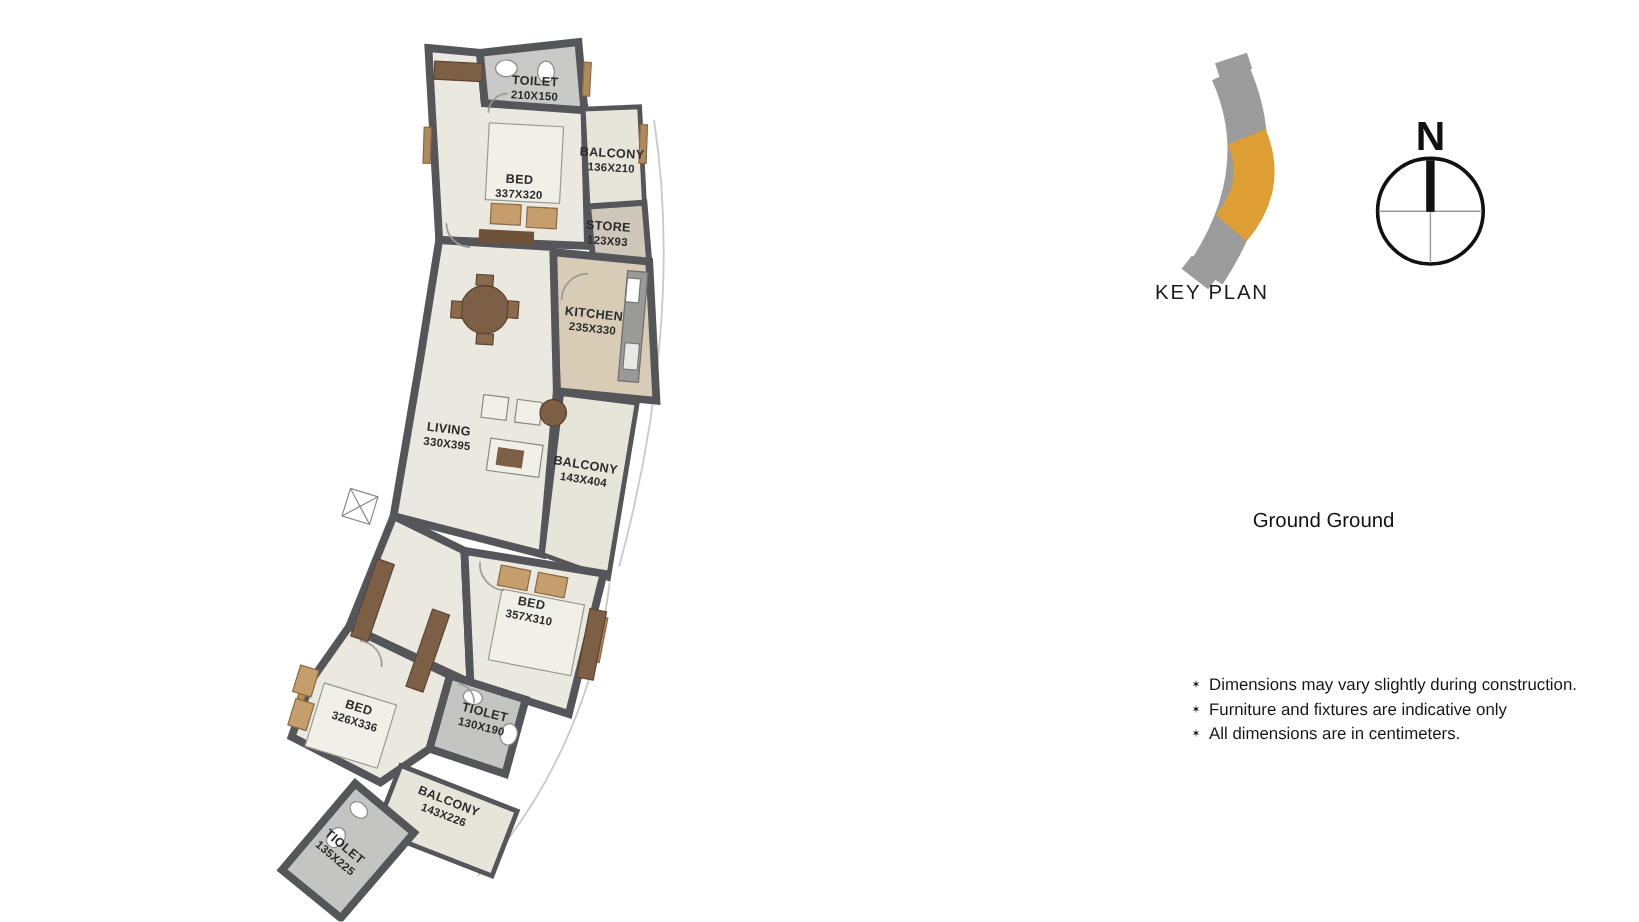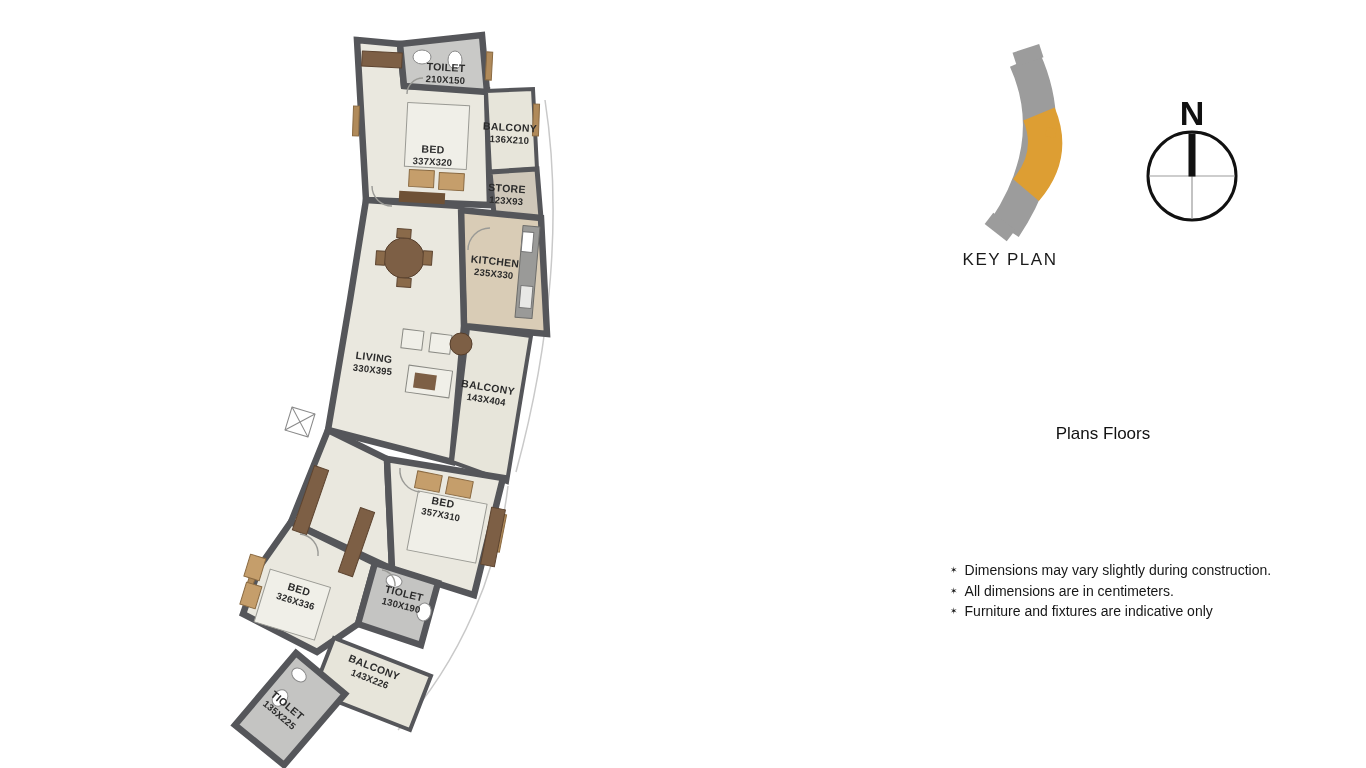--- a/index.html
+++ b/index.html
@@ -6,27 +6,27 @@
   body{width:1366px;height:768px;position:relative;overflow:hidden;
        font-family:"Liberation Sans", sans-serif;color:#1c1c1c;}
   .abs{position:absolute;}
   
   svg{display:block;}
   svg text{font-family:"Liberation Sans", sans-serif;fill:#2b2b2b;}
   .room-name{font-size:10.5px;font-weight:bold;letter-spacing:.3px;}
   .room-dims{font-size:9.5px;font-weight:bold;letter-spacing:.2px;}
   
   .keyplan-label{left:950px;top:234px;width:120px;text-align:center;
-     font-size:17px;letter-spacing:1.5px;color:#1a1a1a;font-weight:500;margin-top:16px;}
+     font-size:17px;letter-spacing:1.5px;color:#1a1a1a;font-weight:500;}
   .unit-info{left:925px;top:424px;width:356px;text-align:center;}
   .unit-title{font-size:19px;font-weight:bold;margin:0 0 15px 0;}
   .unit-floor{font-size:17px;font-weight:400;margin:0 0 16px 0;color:#111;}
   .unit-area{font-size:19px;font-weight:bold;margin:0;white-space:pre;}
   .notes{left:950px;top:560px;width:370px;}
-  .note-line{font-size:14px;line-height:20.5px;color:#161616;white-space:nowrap;}
+  .note-line{font-size:14px;line-height:20.5px;color:#161616;white-space:nowrap;margin-left:43px;}
   .note-bullet{font-size:9px;margin-right:7px;vertical-align:2px;color:#161616;}
 </style>
 </head>
 <body>
 
 <svg class="abs" style="left:0;top:0" width="620" height="768" viewBox="0 0 620 768">
 
   <g stroke="#c9c9c9" stroke-width="1.5" fill="none">
     <path d="M 545,100 C 562,210 552,340 516,472"></path>
     <path d="M 508,486 C 498,570 462,660 398,730"></path>
@@ -181,26 +181,26 @@
 
 <svg class="abs" style="left:1140px;top:88px" width="110" height="140" viewBox="0 0 110 140">
   <text x="52" y="37" text-anchor="middle" style="font-size:34px;font-weight:bold;fill:#111">N</text>
   <circle cx="52" cy="88" r="44" stroke="#111111" stroke-width="3" fill="none"></circle>
   <line x1="9" y1="88" x2="95" y2="88" stroke="#9b9b9b" stroke-width="1.2"></line>
   <line x1="52" y1="88" x2="52" y2="131" stroke="#9b9b9b" stroke-width="1.2"></line>
   <rect x="48.5" y="45.5" width="7" height="43" fill="#111111"></rect>
 </svg>
 
 <div class="abs unit-info">
-  <p class="unit-floor">Plans Floors</p>
+  <p class="unit-floor">Ground Ground</p>
 </div>
 
 <div class="abs notes">
   <div class="note-line">
     <span class="note-bullet">✶</span><span>Dimensions may vary slightly during construction.</span>
   </div>
   <div class="note-line">
+    <span class="note-bullet">✶</span><span>Furniture and fixtures are indicative only</span>
+  </div>
+  <div class="note-line">
     <span class="note-bullet">✶</span><span>All dimensions are in centimeters.</span>
   </div>
-  <div class="note-line">
-    <span class="note-bullet">✶</span><span>Furniture and fixtures are indicative only</span>
-  </div>
 </div>
 
 </body></html>

